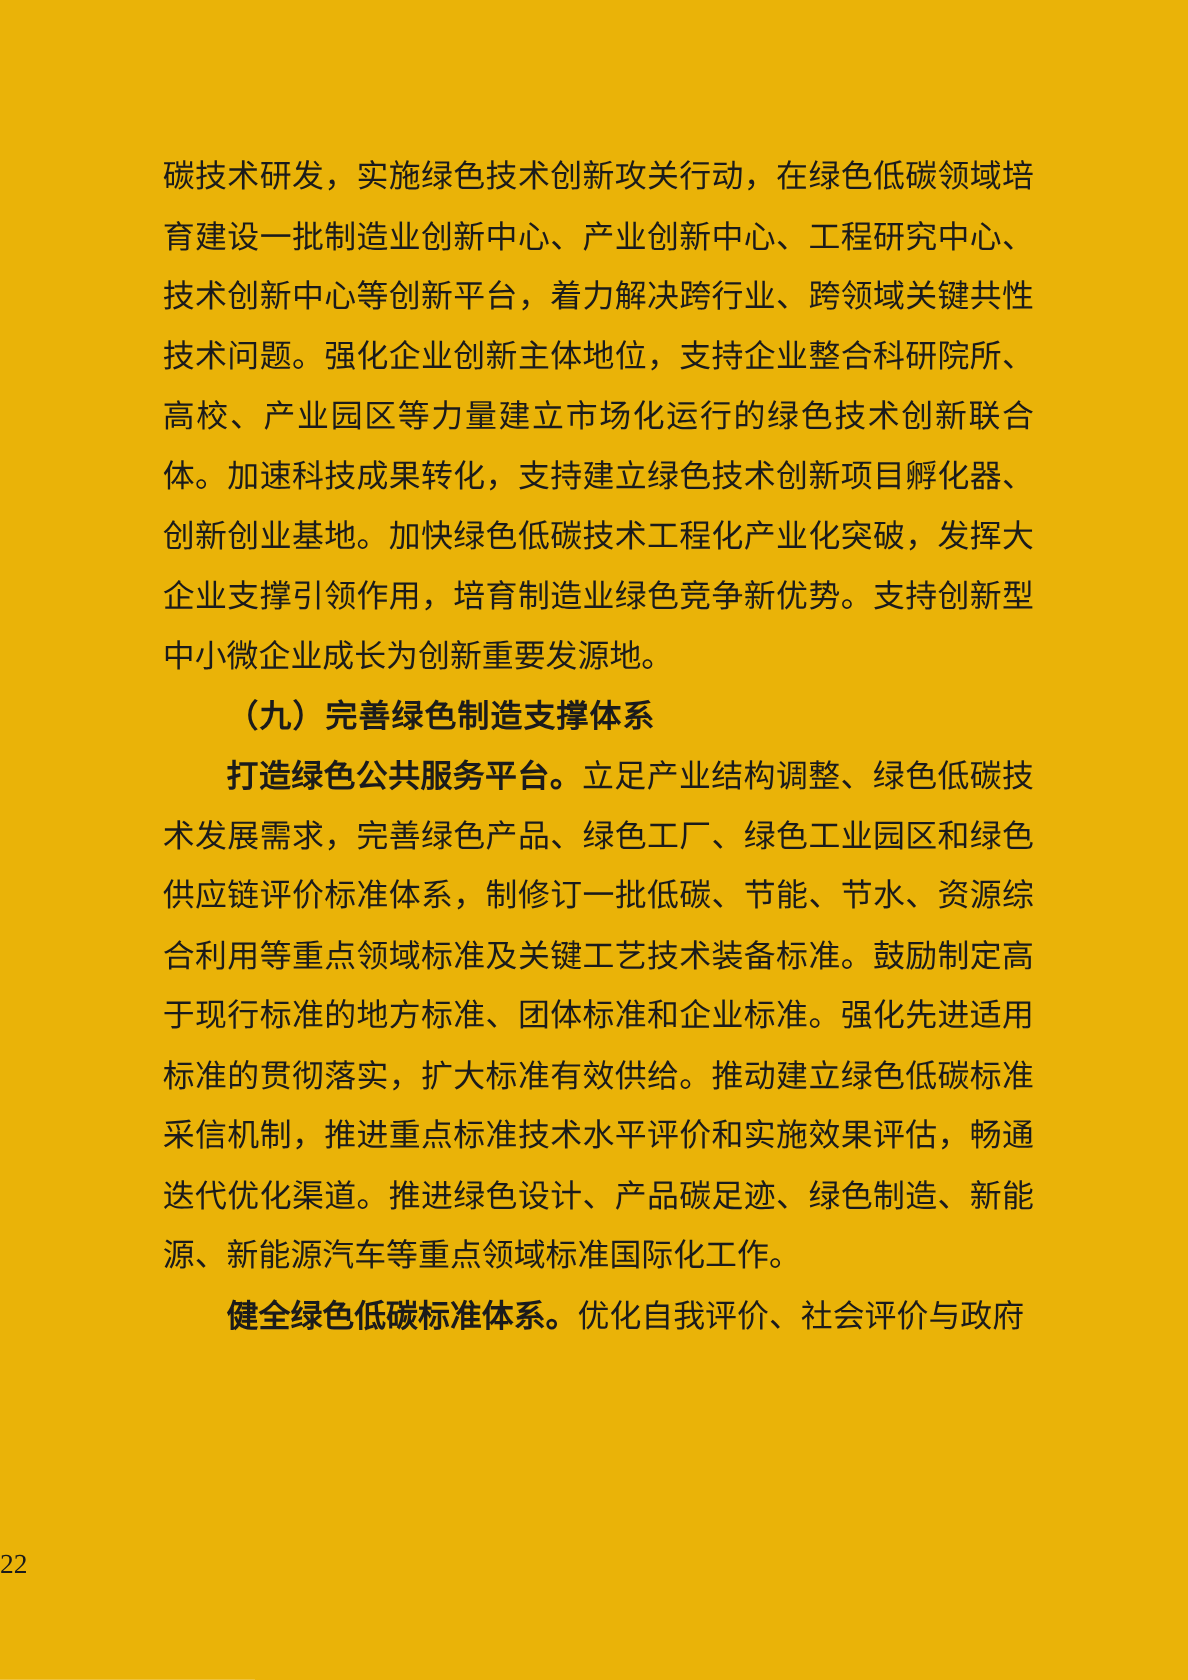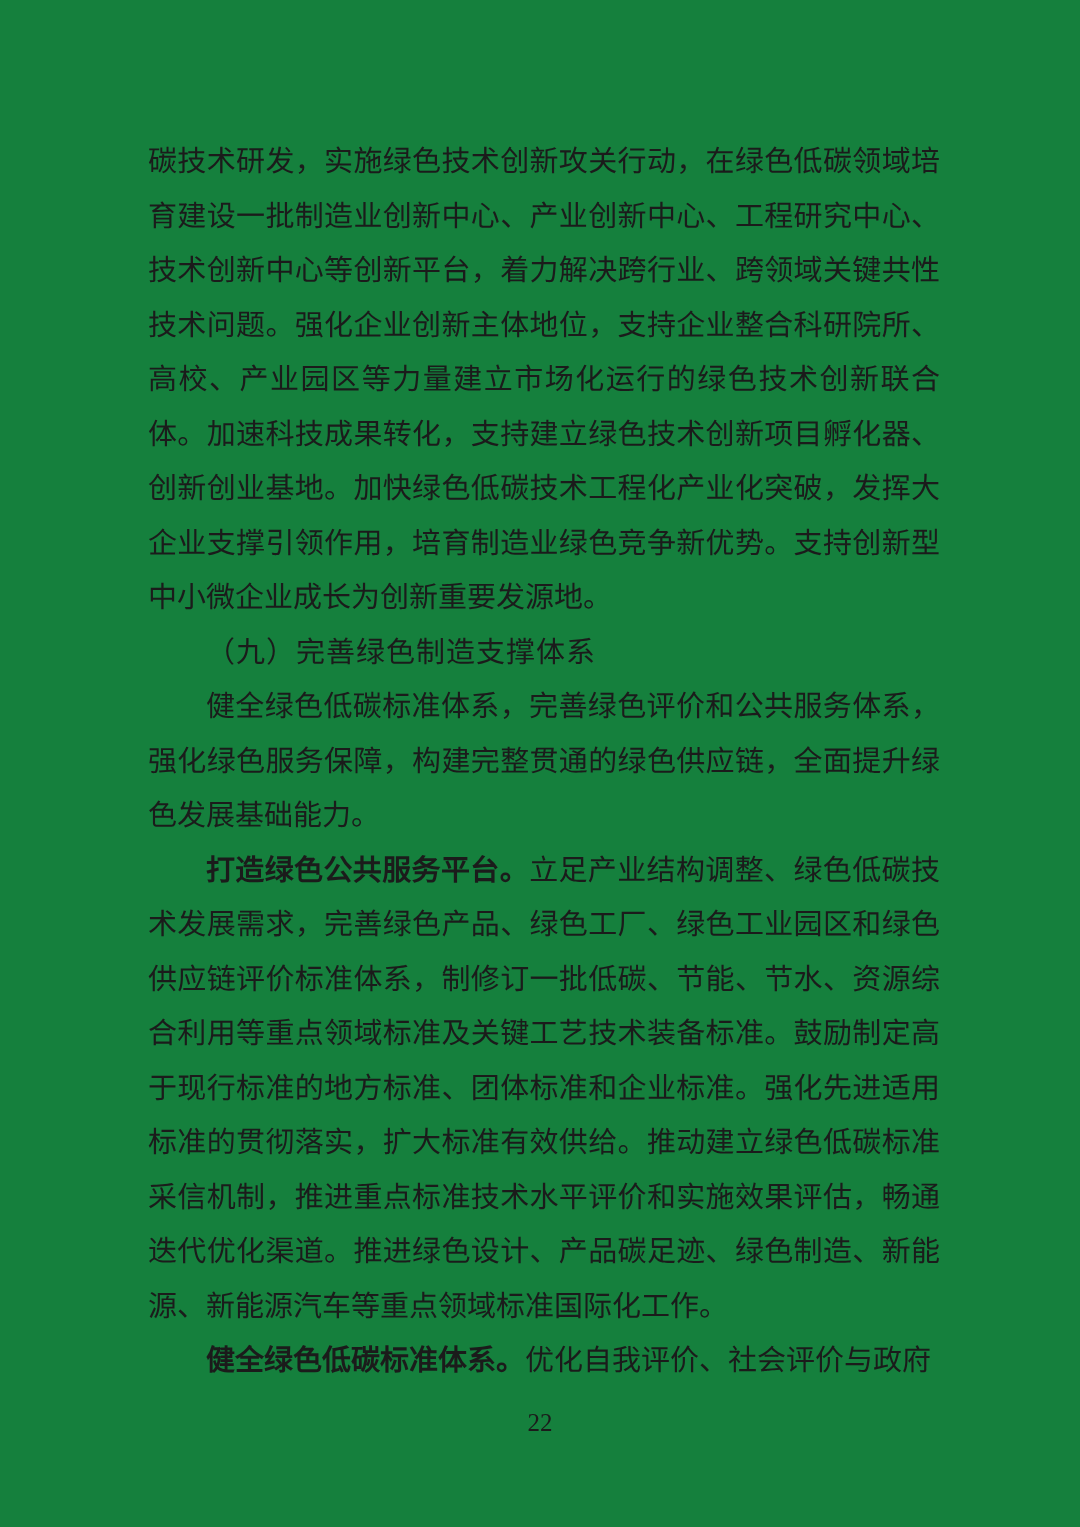--- a/index.html
+++ b/index.html
@@ -12,64 +12,63 @@
     background: #ffffff;
     position: relative;
     overflow: hidden;
   }
   .doc-page {
     position: absolute;
     left: 0;
     top: 0;
     width: 1080px;
     height: 1527px;
-    background: #15803d;
+    background: #eab308;
   }
   .doc-body {
     position: absolute;
     left: 148px;
     top: 134px;
     width: 792px;
     font-family: "Liberation Serif", "DejaVu Serif", serif;
     font-size: 29px;
     line-height: 54.5px;
     color: #1b1b1b;
     text-align: justify;
   }
   .doc-body p {
     margin: 0;
     padding: 0;
   }
   .doc-body p.indent {
     text-indent: 2em;
   }
   .doc-body p.heading {
-    font-weight: 400;
+    font-weight: 700;
     letter-spacing: 1px;
   }
   .doc-body .lead {
     font-weight: bold;
   }
   .page-number {
     position: absolute;
     left: 0;
     top: 1408px;
     width: 1080px;
-    text-align: center;
+    text-align: left;
     font-family: "Liberation Serif", "DejaVu Serif", serif;
     font-size: 25px;
     line-height: 30px;
     color: #1b1b1b;
   }
 </style>
 </head>
 <body>
 
 <div class="doc-page">
   <div class="doc-body">
       <p>碳技术研发，实施绿色技术创新攻关行动，在绿色低碳领域培育建设一批制造业创新中心、产业创新中心、工程研究中心、技术创新中心等创新平台，着力解决跨行业、跨领域关键共性技术问题。强化企业创新主体地位，支持企业整合科研院所、高校、产业园区等力量建立市场化运行的绿色技术创新联合体。加速科技成果转化，支持建立绿色技术创新项目孵化器、创新创业基地。加快绿色低碳技术工程化产业化突破，发挥大企业支撑引领作用，培育制造业绿色竞争新优势。支持创新型中小微企业成长为创新重要发源地。</p>
       <p class="indent heading">（九）完善绿色制造支撑体系</p>
-      <p class="indent">健全绿色低碳标准体系，完善绿色评价和公共服务体系，强化绿色服务保障，构建完整贯通的绿色供应链，全面提升绿色发展基础能力。</p>
       <p class="indent"><b class="lead">打造绿色公共服务平台。</b>立足产业结构调整、绿色低碳技术发展需求，完善绿色产品、绿色工厂、绿色工业园区和绿色供应链评价标准体系，制修订一批低碳、节能、节水、资源综合利用等重点领域标准及关键工艺技术装备标准。鼓励制定高于现行标准的地方标准、团体标准和企业标准。强化先进适用标准的贯彻落实，扩大标准有效供给。推动建立绿色低碳标准采信机制，推进重点标准技术水平评价和实施效果评估，畅通迭代优化渠道。推进绿色设计、产品碳足迹、绿色制造、新能源、新能源汽车等重点领域标准国际化工作。</p>
       <p class="indent"><b class="lead">健全绿色低碳标准体系。</b>优化自我评价、社会评价与政府</p>
     </div>
   <div class="page-number">22</div>
 </div>
 
 </body></html>

